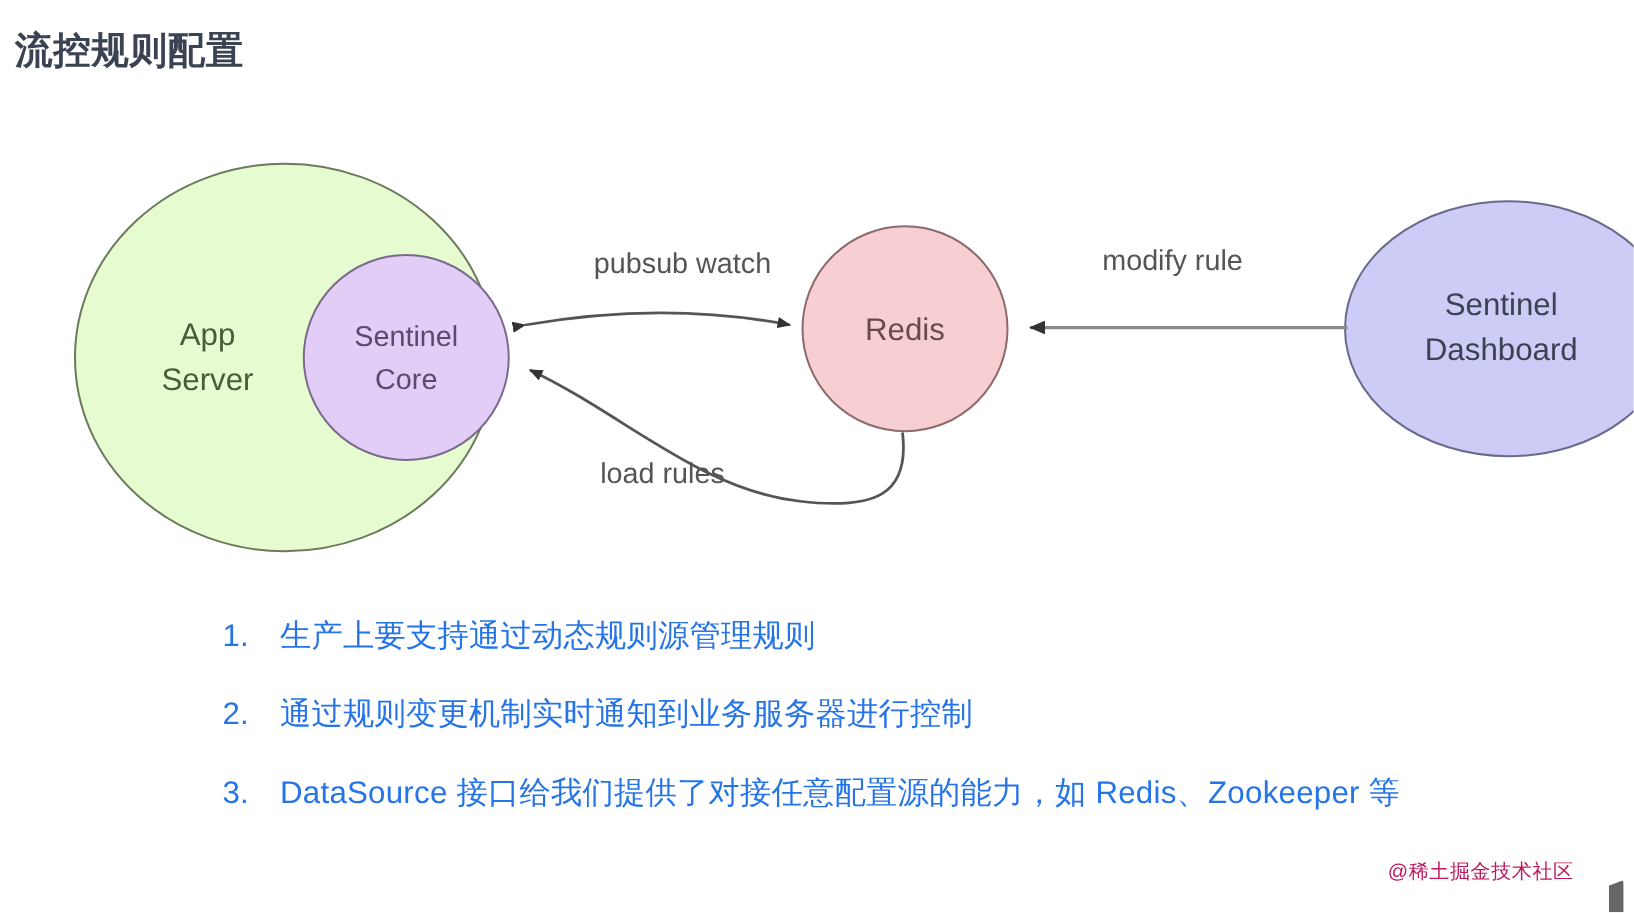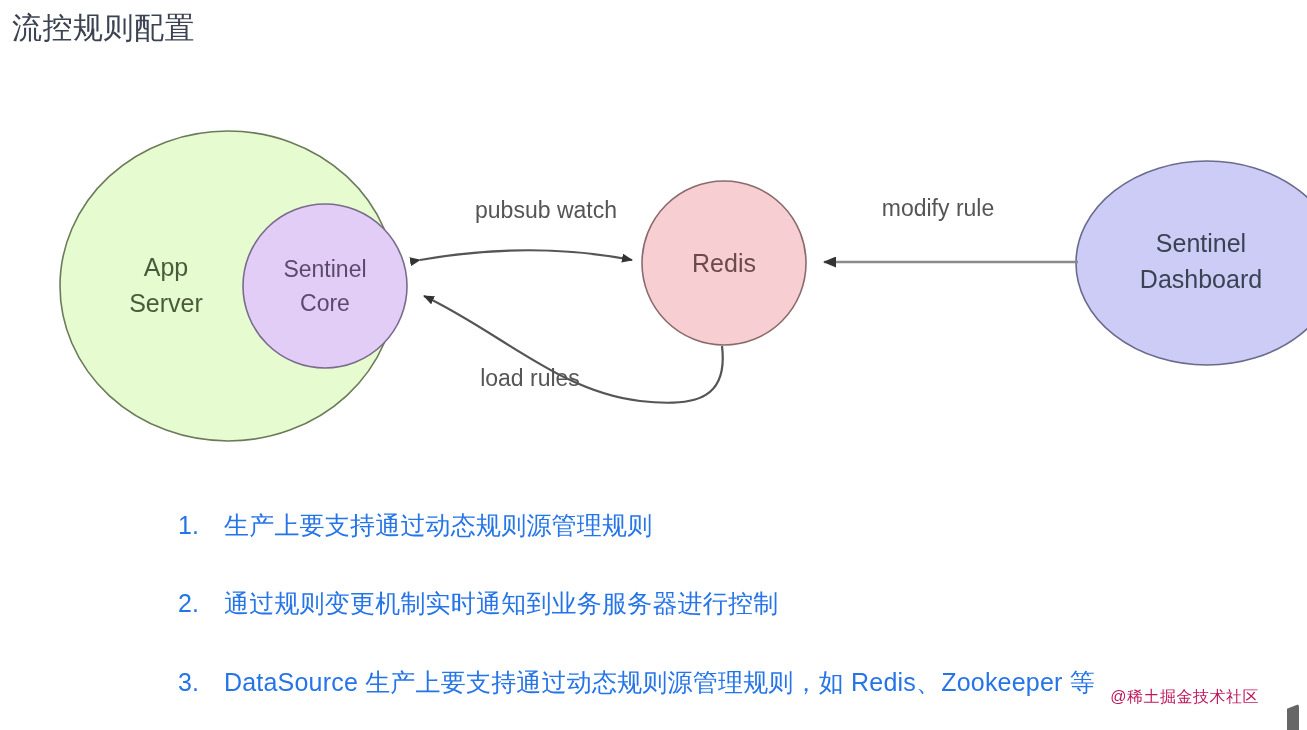--- a/index.html
+++ b/index.html
@@ -14,23 +14,23 @@
     position: relative;
     overflow: hidden;
     font-family: "Liberation Sans", "DejaVu Sans", sans-serif;
     -webkit-font-smoothing: antialiased;
   }
 
   
   .slide-title {
     position: absolute;
     left: 12px;
-    top: 8px;
+    top: 20px;
     font-size: 30px;
-    font-weight: normal;
+    font-weight: bold;
     color: #3b4252;
     letter-spacing: 0.5px;
     white-space: nowrap;
   }
 
   
   .diagram {
     position: absolute;
     left: 0;
     top: 96px;
@@ -73,21 +73,20 @@
   }
   .bullet-num {
     width: 46px;
     flex: 0 0 46px;
     color: #2574e8;
   }
   .bullet-text {
     flex: 1 1 auto;
     color: #2574e8;
     letter-spacing: 0.2px;
-    margin-top: 16px;
   }
 
   
   .watermark {
     position: absolute;
     right: 48px;
     bottom: 22px;
     font-size: 16px;
     color: #be185d;
     white-space: nowrap;
@@ -151,18 +150,18 @@
   <div class="bullet-row">
     <span class="bullet-num">1.</span>
     <span class="bullet-text">生产上要支持通过动态规则源管理规则</span>
   </div>
   <div class="bullet-row">
     <span class="bullet-num">2.</span>
     <span class="bullet-text">通过规则变更机制实时通知到业务服务器进行控制</span>
   </div>
   <div class="bullet-row">
     <span class="bullet-num">3.</span>
-    <span class="bullet-text"> DataSource 生产上要支持通过动态规则源管理规则，如 Redis、Zookeeper 等</span>
+    <span class="bullet-text"> DataSource 接口给我们提供了对接任意配置源的能力，如 Redis、Zookeeper 等</span>
   </div>
 </div>
 
 <div class="watermark">@稀土掘金技术社区</div>
 <div class="corner-mark"></div>
 
 </body></html>

